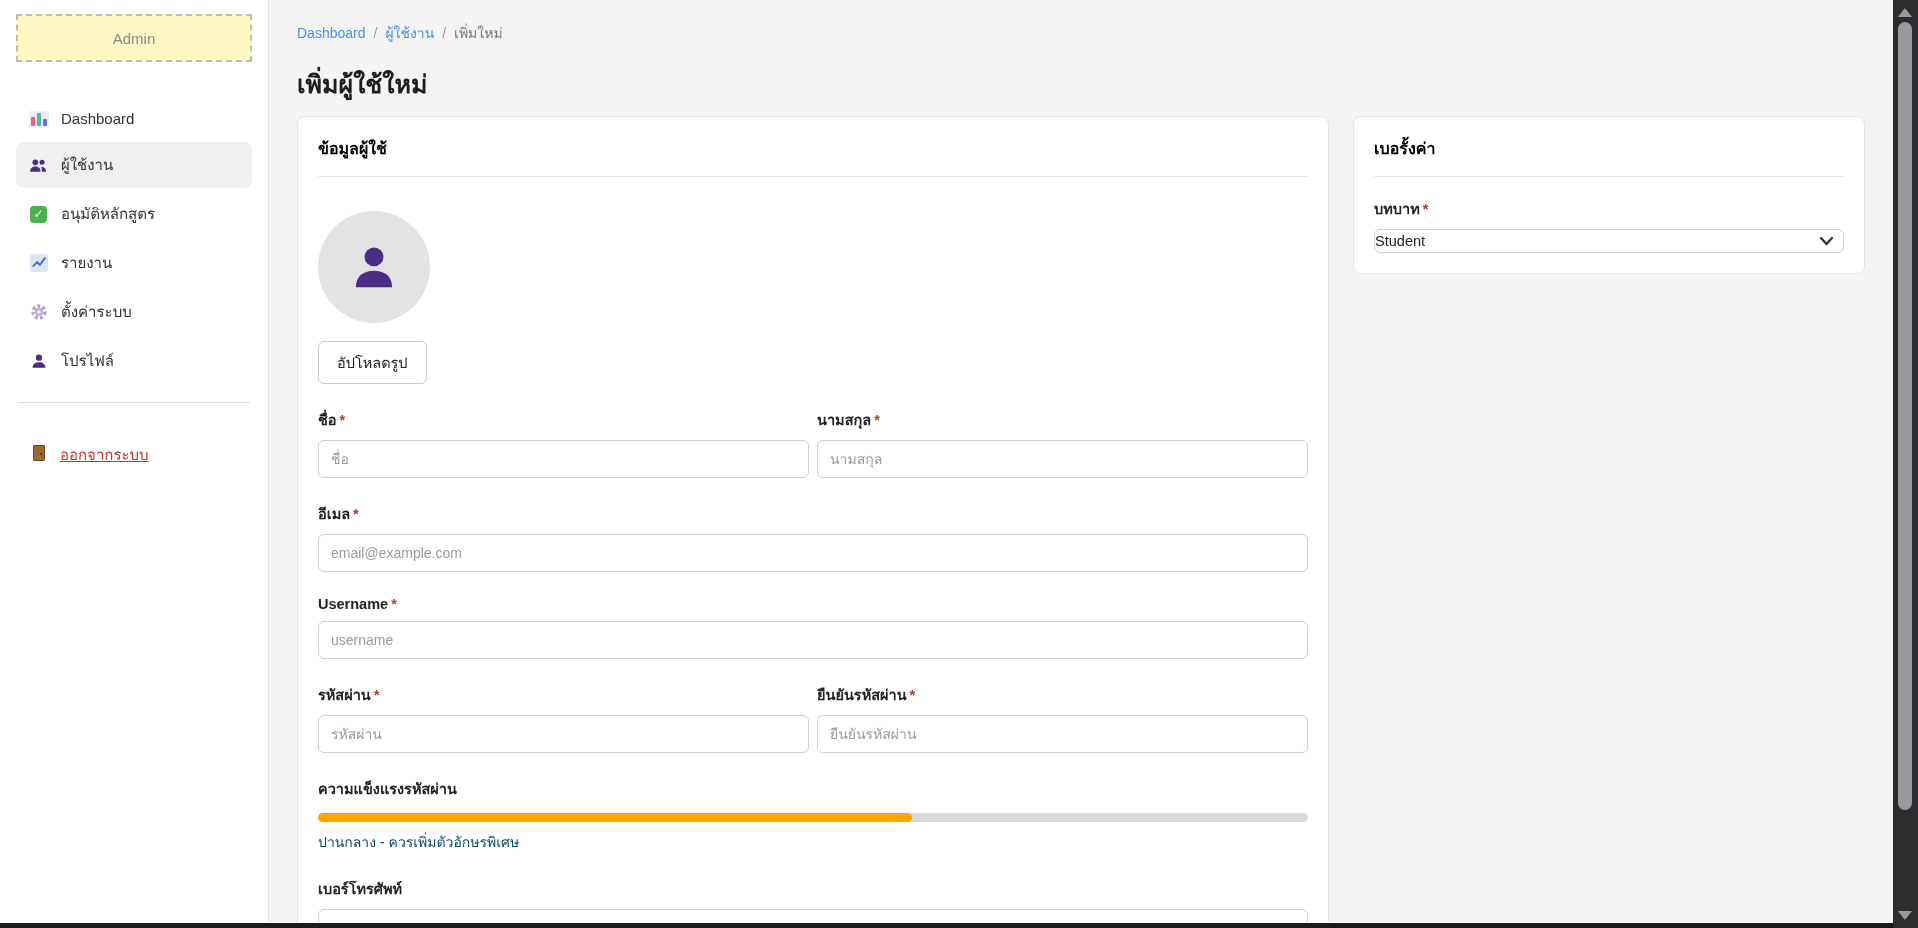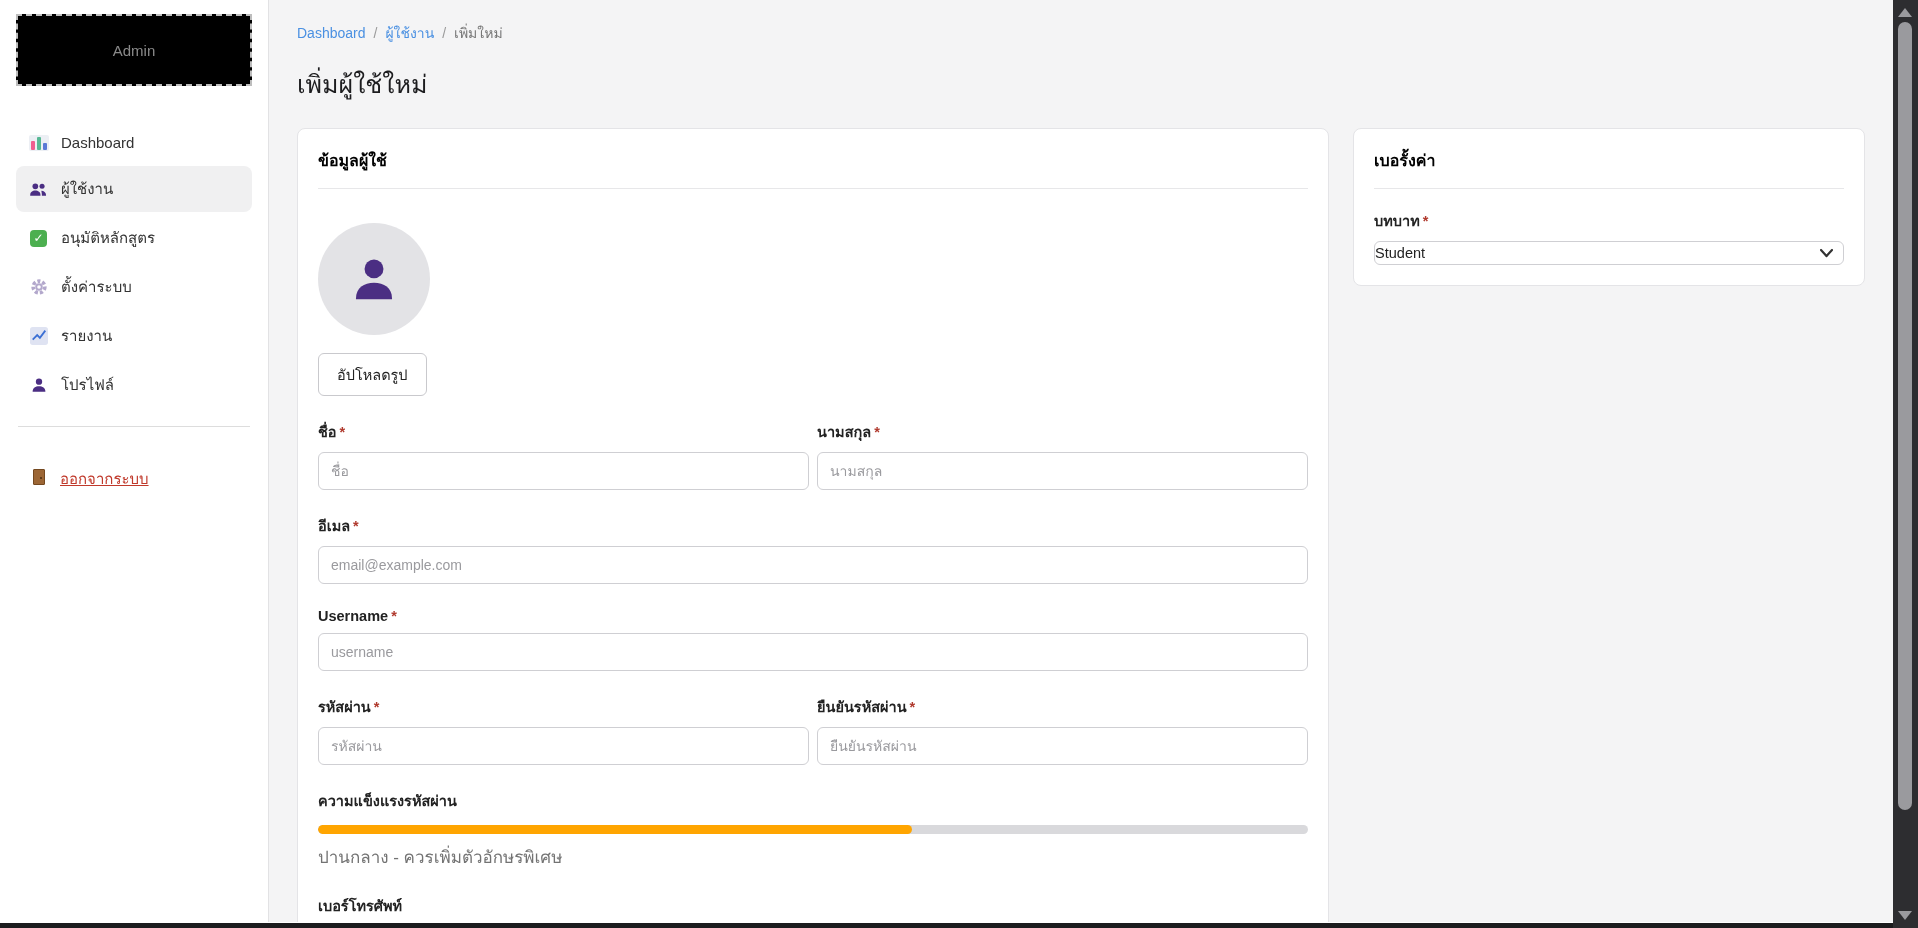--- a/index.html
+++ b/index.html
@@ -9,21 +9,21 @@
     background:#ffffff; color:#222; position:relative;
   }
   .app { display:flex; width:1893px; height:922px; }
 
   
   .sidebar {
     width:269px; flex-shrink:0; background:#fff;
     border-right:1px solid #e2e2e4; padding:14px 16px 0; height:100%;
   }
   .brand-box {
-    height:72px; background:#000000; border:2px dashed #bdbdbd;
+    height:48px; background:#fef9c3; border:2px dashed #bdbdbd;
     display:flex; align-items:center; justify-content:center;
     color:#8a8a8a; font-size:15px;
   }
   .menu { margin-top:36px; }
   .menu-item {
     display:flex; align-items:center; gap:13px;
     padding:11px 13px; margin:3px 0; border-radius:8px;
     font-size:15px; color:#333; cursor:pointer;
   }
   .menu-item.active { background:#f0f0f1; }
@@ -48,21 +48,21 @@
   }
   .icon-door { width:12px; height:16px; background:#9c6635; border:1px solid #74481f; border-radius:1px; position:relative; }
   .icon-door::after { content:""; position:absolute; right:2px; top:7px; width:2px; height:2px; border-radius:50%; background:#4a2c10; }
 
   
   .main { flex:1; background:#f4f4f5; padding:22px 28px; height:100%; overflow:hidden; }
   .breadcrumb { font-size:14px; margin-bottom:20px; display:flex; gap:8px; align-items:center; }
   .bc-link { color:#4a90e2; cursor:pointer; }
   .bc-sep { color:#9a9a9a; }
   .bc-current { color:#777; }
-  .page-title { font-size:25px; font-weight:normal; color:#1d1d1f; margin-bottom:24px; }
+  .page-title { font-size:25px; font-weight:bold; color:#1d1d1f; margin-bottom:12px; }
 
   .content-row { display:flex; gap:24px; align-items:flex-start; }
   .card { background:#fff; border:1px solid #e4e4e7; border-radius:8px; }
   .form-card { flex:2.02; }
   .settings-card { flex:1; }
   .card-header { padding:19px 20px 15px; font-size:16px; font-weight:bold; color:#000000; }
   .card-divider { border-top:1px solid #e7e7e9; margin:0 20px; }
   .card-body { padding:20px; }
 
   .avatar-wrap { display:flex; flex-direction:column; align-items:flex-start; margin:14px 0 6px; }
@@ -81,21 +81,21 @@
   .f-label { display:block; font-size:14.5px; font-weight:bold; color:#222; margin-bottom:9px; }
   .req { color:#b03a2e; margin-left:3px; font-weight:bold; }
   .f-input {
     width:100%; height:38px; border:1px solid #cfcfd3; border-radius:6px;
     padding:0 12px; font-size:14px; color:#333; background:#fff; font-family:inherit;
   }
   .f-input::placeholder { color:#9a9a9e; }
 
   .strength-track { height:9px; background:#d9d9dc; border-radius:5px; margin-top:13px; overflow:hidden; }
   .strength-fill { height:100%; border-radius:5px; }
-  .strength-hint { font-size:17px; color:#737373; margin-top:9px; }
+  .strength-hint { font-size:14px; color:#0c4a6e; margin-top:9px; }
 
   .select-wrap { position:relative; }
   .f-select {
     width:100%; height:24px; border:1px solid #cfcfd3; border-radius:6px;
     padding:0 32px 0 0; font-size:14.5px; color:#222; background:#fff;
     appearance:none; -webkit-appearance:none; font-family:inherit;
   }
   .chevron { position:absolute; right:11px; top:50%; transform:translateY(-50%); pointer-events:none; display:flex; }
 
   
@@ -149,36 +149,36 @@
       <div class="menu-item">
         <span class="mi-icon">
           <span class="icon-check">✓</span>
         </span>
         <span>อนุมัติหลักสูตร</span>
       </div>
 
       <div class="menu-item">
         <span class="mi-icon">
           <svg width="18" height="18" viewBox="0 0 20 20">
+            <rect x="0" y="0" width="20" height="20" rx="3" fill="#dfe3f2"></rect>
+            <polyline points="3,14 8,9 11,12 17,4" fill="none" stroke="#3b6fd4" stroke-width="2"></polyline>
+          </svg>
+        </span>
+        <span>รายงาน</span>
+      </div>
+
+      <div class="menu-item">
+        <span class="mi-icon">
+          <svg width="18" height="18" viewBox="0 0 20 20">
             <circle cx="10" cy="10" r="6.5" fill="none" stroke="#b3a8cc" stroke-width="4" stroke-dasharray="3.4 2.2"></circle>
             <circle cx="10" cy="10" r="4.2" fill="#b3a8cc"></circle>
             <circle cx="10" cy="10" r="2" fill="#ffffff"></circle>
           </svg>
         </span>
         <span>ตั้งค่าระบบ</span>
-      </div>
-
-      <div class="menu-item">
-        <span class="mi-icon">
-          <svg width="18" height="18" viewBox="0 0 20 20">
-            <rect x="0" y="0" width="20" height="20" rx="3" fill="#dfe3f2"></rect>
-            <polyline points="3,14 8,9 11,12 17,4" fill="none" stroke="#3b6fd4" stroke-width="2"></polyline>
-          </svg>
-        </span>
-        <span>รายงาน</span>
       </div>
 
       <div class="menu-item">
         <span class="mi-icon">
           <svg width="18" height="18" viewBox="0 0 24 24" fill="#4b2e83">
             <circle cx="12" cy="7.5" r="4.2"></circle>
               <path d="M3.5 20.5c0-4.5 3.8-6.8 8.5-6.8s8.5 2.3 8.5 6.8v.5h-17z"></path>
           </svg>
         </span>
         <span>โปรไฟล์</span>

